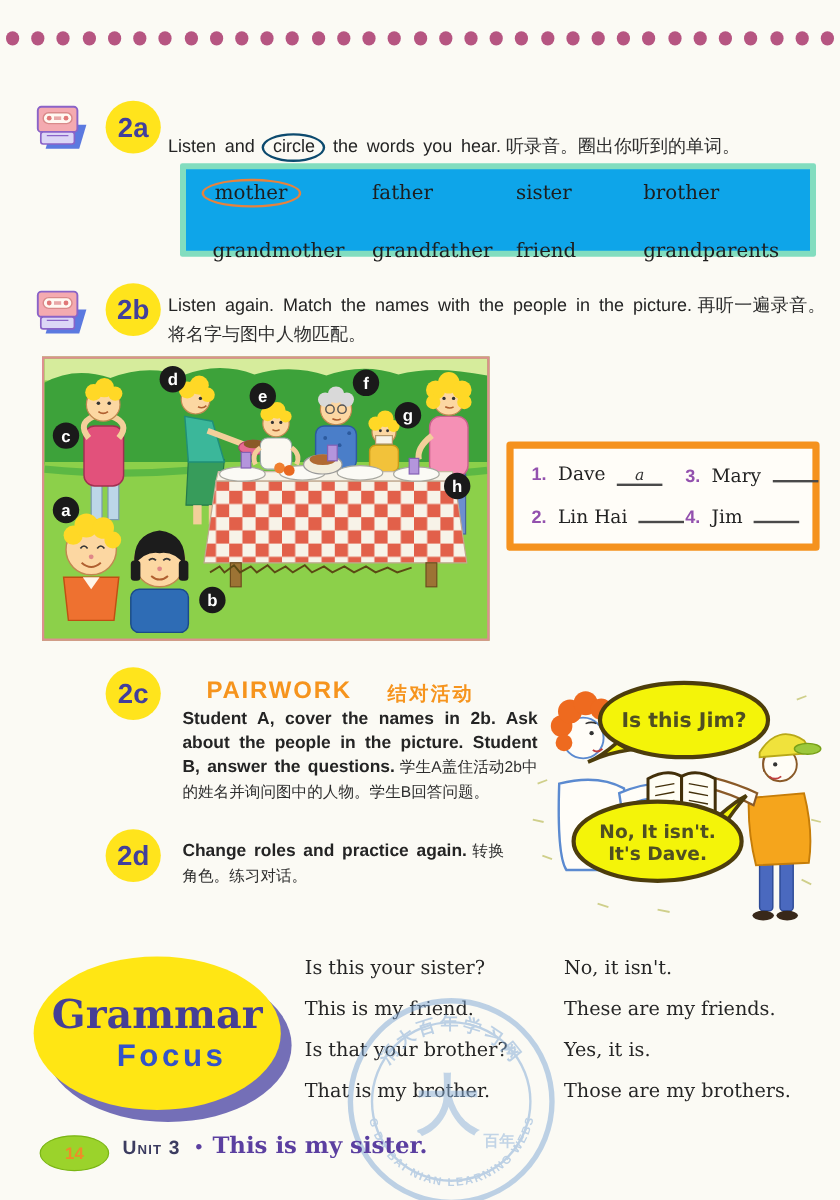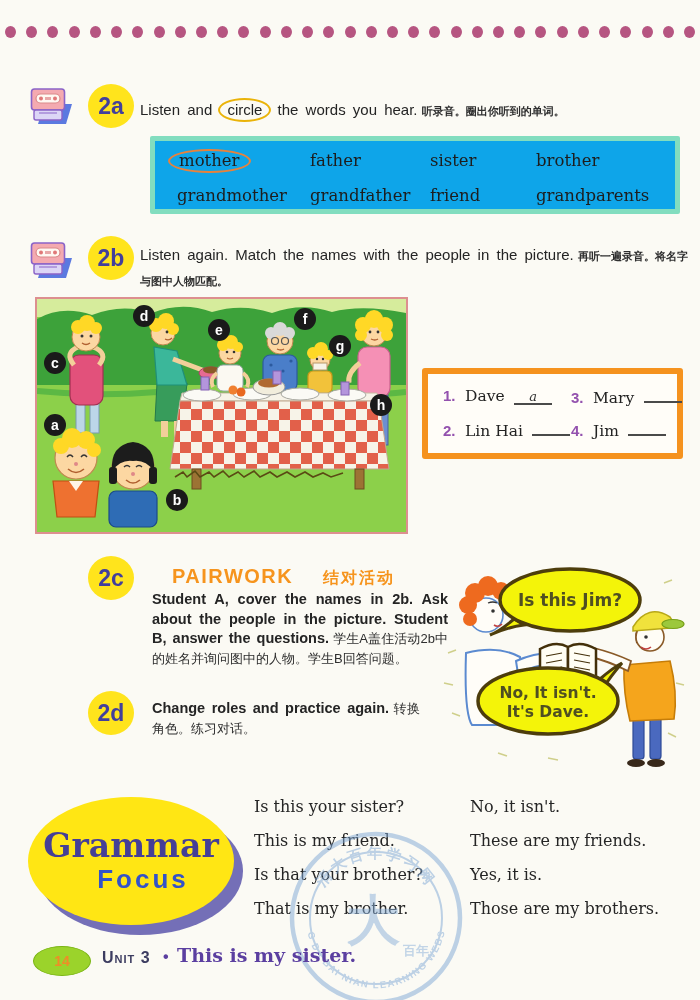--- a/index.html
+++ b/index.html
@@ -15,24 +15,24 @@
 
   
   .cassette { position:absolute; width:44px; height:40px; }
   .badge {
     position:absolute; width:46px; height:44px; border-radius:50%;
     background:#ffe41c; color:#423f9c; font-weight:bold; font-size:23px;
     display:flex; align-items:center; justify-content:center;
   }
   .instr { position:absolute; font-size:15px; line-height:24px; text-align:justify; }
   .instr .en { font-weight:normal; color:#242424; word-spacing:3px; }
-  .instr .zh { font-weight:bold; font-size:11px; color:#2e2e2e; word-spacing:0; }
+  .instr .zh { font-weight:normal; font-size:15px; color:#2e2e2e; word-spacing:0; }
   .circled {
-    display:inline-block; border:2px solid #eab308; border-radius:50%;
-    padding:0 7px 1px 7px; margin:3px 2px; line-height:19px;
+    display:inline-block; border:2px solid #0c4a6e; border-radius:50%;
+    padding:0 7px 1px 7px; margin:16px 2px; line-height:19px;
   }
 
   
   .wordbox {
     position:absolute; left:150px; top:136px; width:530px; height:78px;
     background:#0ea5e9; border:5px solid #82ddbf; border-radius:2px;
     display:grid; grid-template-columns:133px 120px 106px auto;
     align-content:center; row-gap:10px; padding-left:22px;
     font-family:"DejaVu Serif", serif; font-size:16.5px; color:#1d1d1d;
   }

